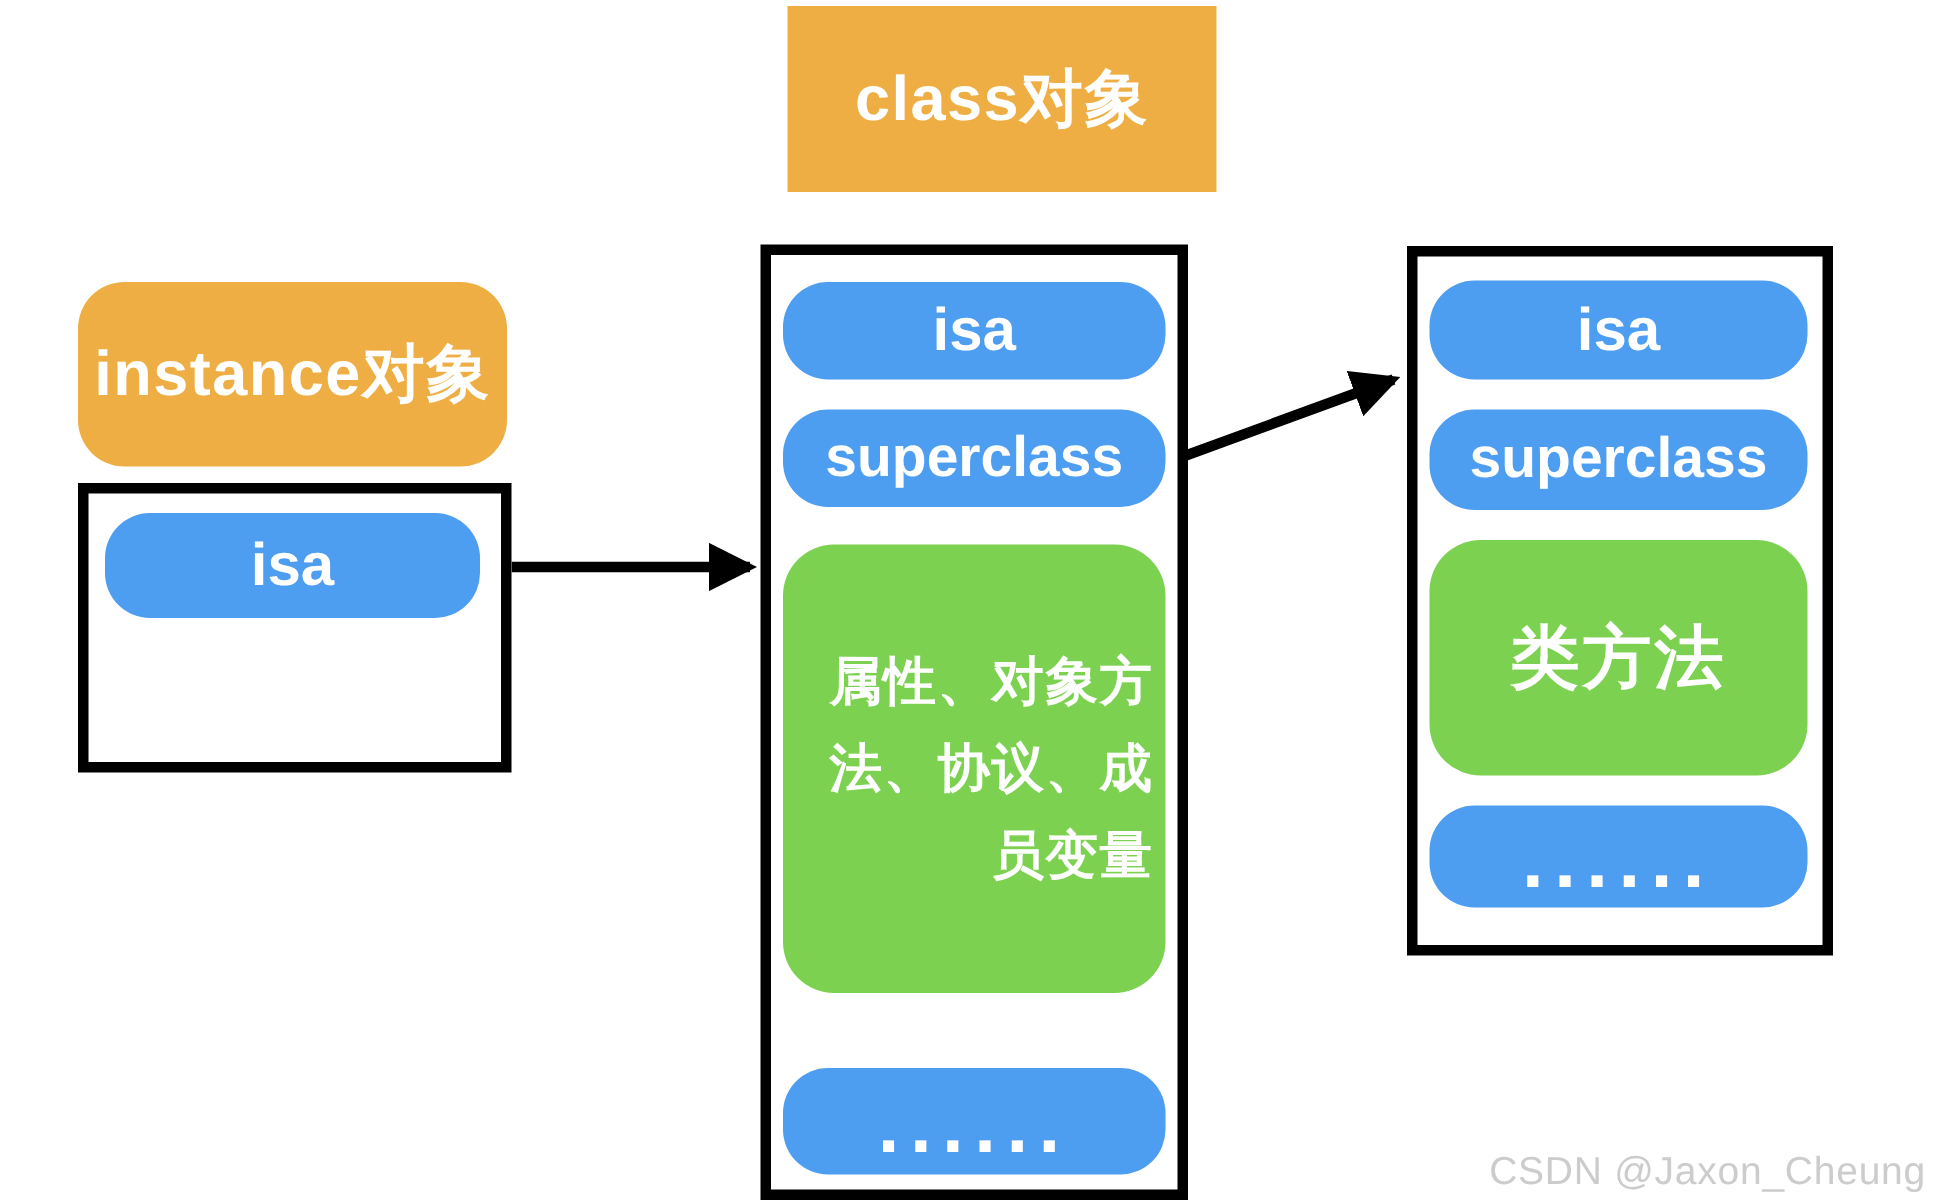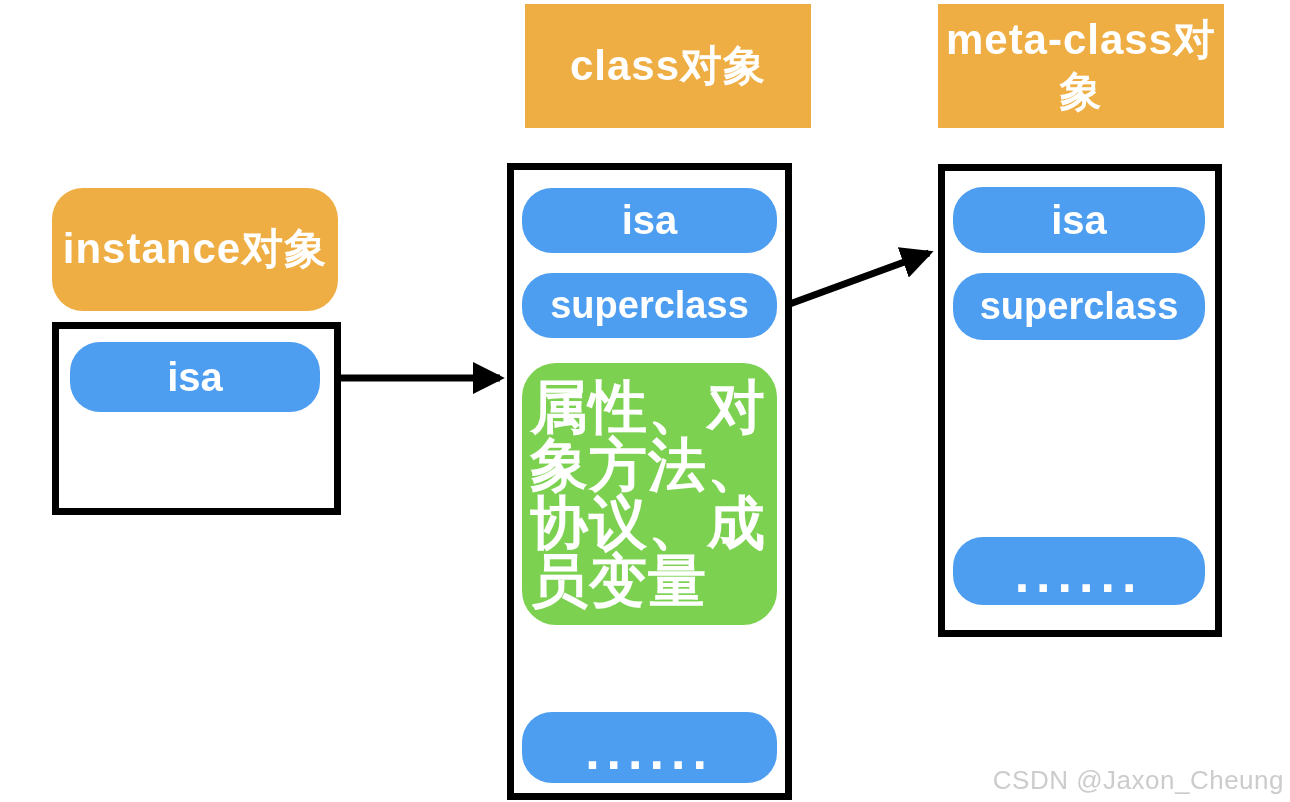--- a/index.html
+++ b/index.html
@@ -45,33 +45,33 @@
   .box3{left:938px;top:164px;width:284px;height:473px;}
 
   
   .cell{
     position:absolute;
     color:var(--label);
     font-weight:700;
     display:flex;
     align-items:center;
     justify-content:center;
-    text-align:left;
+    text-align:right;
   }
   .blue{background:var(--blue);border-radius:30px;}
   .green{background:var(--green);border-radius:34px;}
 
   
   .c1-isa{left:11px;top:13px;width:250px;height:70px;font-size:40px;}
   .c1-other{left:11px;top:103px;width:250px;height:68px;font-size:34px;letter-spacing:1px;}
 
   
   .c2-isa{left:8px;top:18px;width:255px;height:65px;font-size:40px;}
   .c2-super{left:8px;top:103px;width:255px;height:65px;font-size:38px;}
-  .c2-green{left:8px;top:193px;width:255px;height:262px;font-size:58px;line-height:58px;padding:0 8px;letter-spacing:1px;}
+  .c2-green{left:8px;top:193px;width:255px;height:299px;font-size:35px;line-height:58px;padding:0 8px;letter-spacing:1px;}
   .c2-dots{left:8px;top:542px;width:255px;height:71px;font-size:52px;letter-spacing:7px;padding-top:6px;}
 
   
   .c3-isa{left:8px;top:16px;width:252px;height:66px;font-size:40px;}
   .c3-super{left:8px;top:102px;width:252px;height:67px;font-size:38px;}
   .c3-green{left:8px;top:189px;width:252px;height:157px;font-size:46px;letter-spacing:2px;}
   .c3-dots{left:8px;top:366px;width:252px;height:68px;font-size:52px;letter-spacing:7px;padding-top:6px;}
 
   
   .arrows{position:absolute;left:0;top:0;width:1290px;height:802px;pointer-events:none;}
@@ -110,22 +110,22 @@
   </div>
 
   <div class="hdr hdr2">class对象</div>
   <div class="obox box2">
     <div class="cell blue c2-isa">isa</div>
     <div class="cell blue c2-super">superclass</div>
     <div class="cell green c2-green">属性、对象方法、协议、成员变量</div>
     <div class="cell blue c2-dots">......</div>
   </div>
 
-  <div class="hdr hdr3">meta-class对象</div>
   <div class="obox box3">
     <div class="cell blue c3-isa">isa</div>
     <div class="cell blue c3-super">superclass</div>
+    <div class="cell green c3-green">类方法</div>
     <div class="cell blue c3-dots">......</div>
   </div>
 
   <div class="watermark">CSDN @Jaxon_Cheung</div>
 
 </div>
 
 </body></html>

